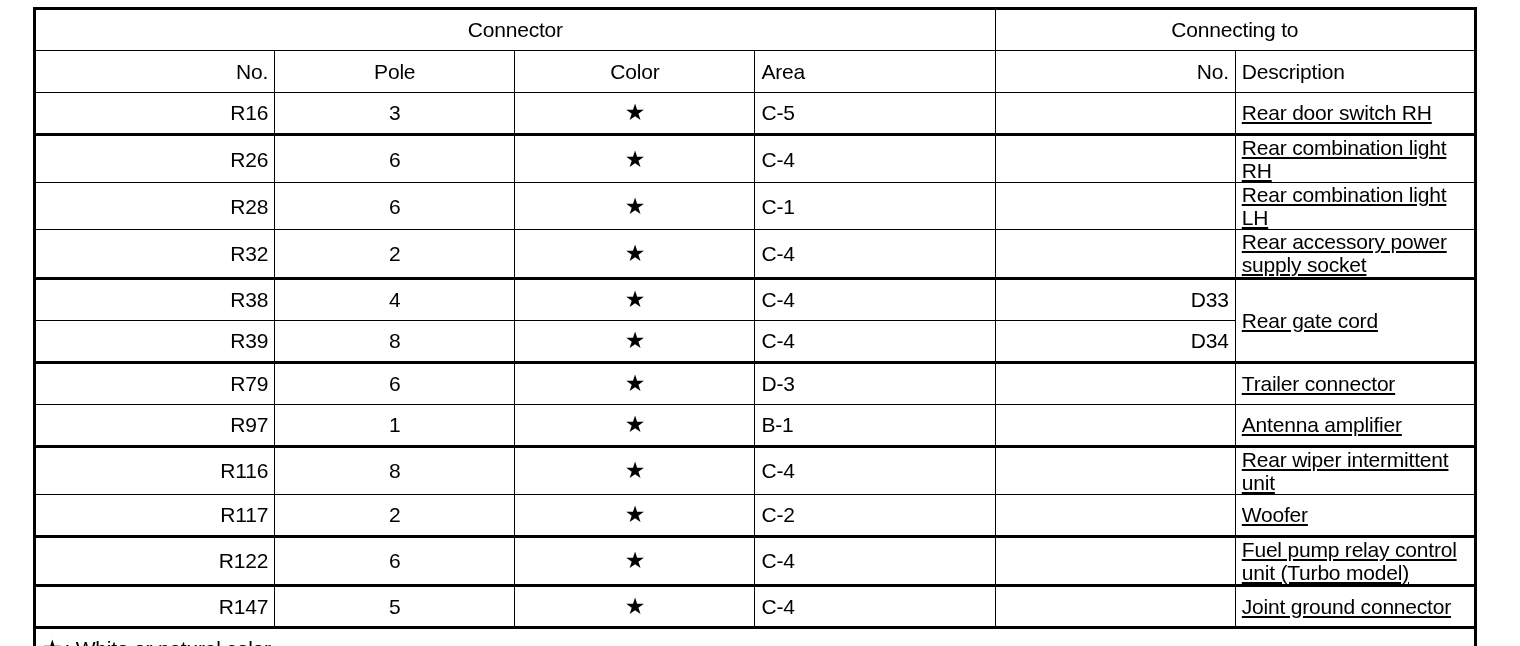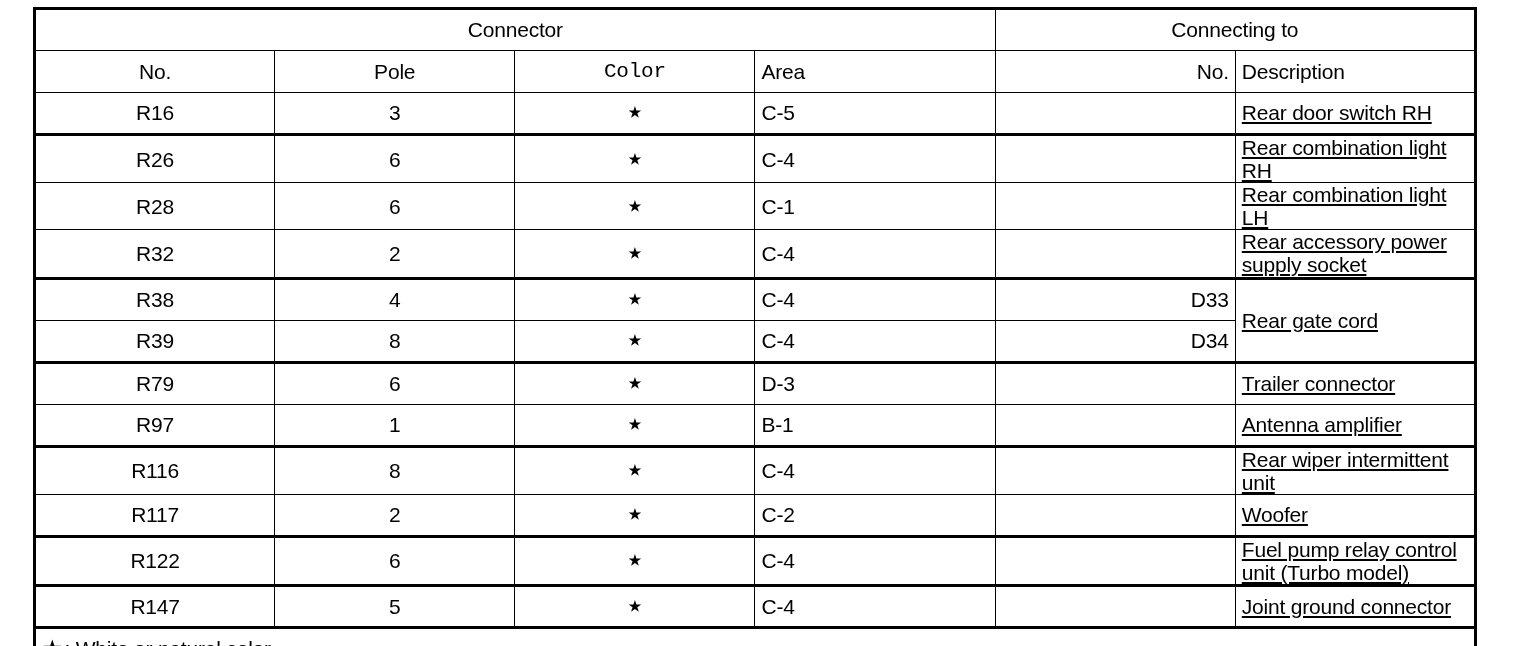--- a/index.html
+++ b/index.html
@@ -16,23 +16,23 @@
     line-height:1.1;
     padding:0 6px;
     height:42px;
     box-sizing:border-box;
     background:#fff;
     vertical-align:middle;
     letter-spacing:-0.2px;
   }
   
   table.wiring{border:3px solid #000;}
-  .c-no{width:142px;text-align:center;}
+  .c-no{width:142px;text-align:right;}
   .c-pole{width:144px;text-align:center;}
-  .c-color{width:141px;text-align:center;font-family:Liberation Mono, monospace;}
+  .c-color{width:141px;text-align:center;}
   .c-area{width:143px;text-align:left;}
   .c-no2{width:140px;text-align:right;}
   .c-desc{text-align:left;padding-left:10px;}
   .hdr-top{height:35px;text-align:center;font-size:21px;}
   .hdr-sub{height:37px;font-size:21px;}
   .thick-bottom{border-bottom:3px solid #000 !important;}
   .star{font-size:23px;line-height:1;display:inline-block;}
   .note-row td{
     height:52px;text-align:left;padding-left:12px;font-size:21px;
     border-top:3px solid #000 !important;

